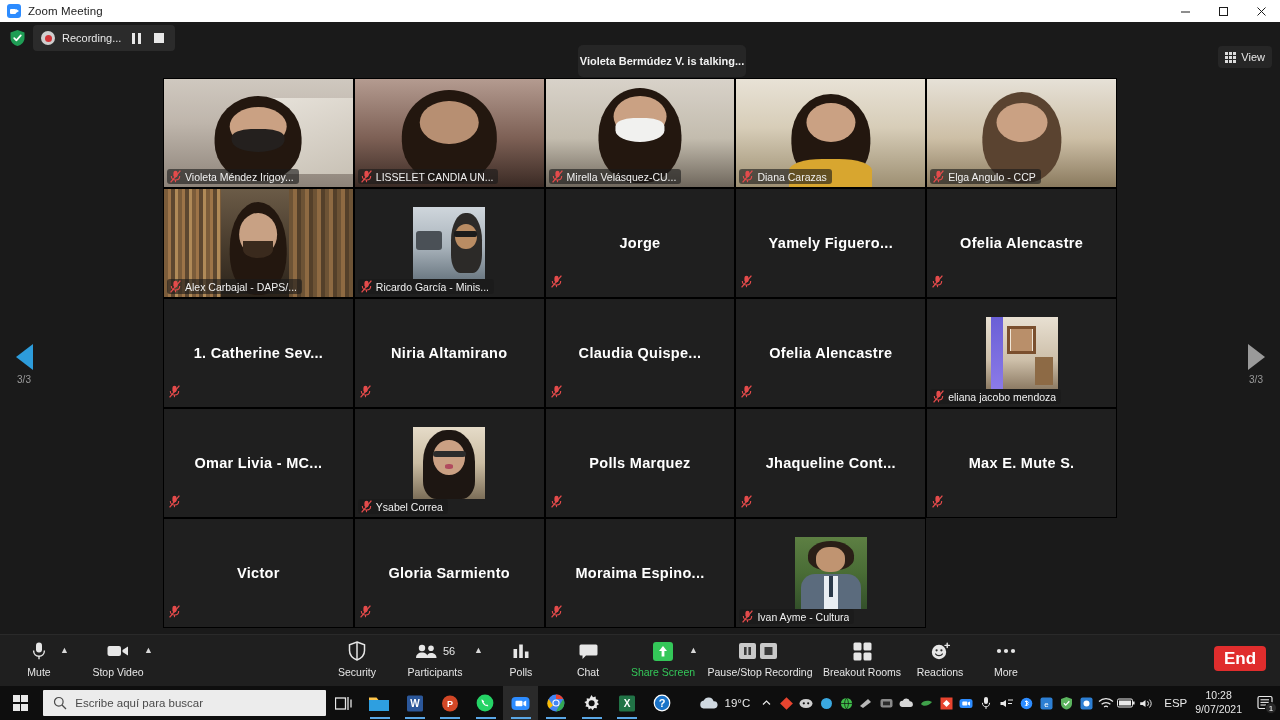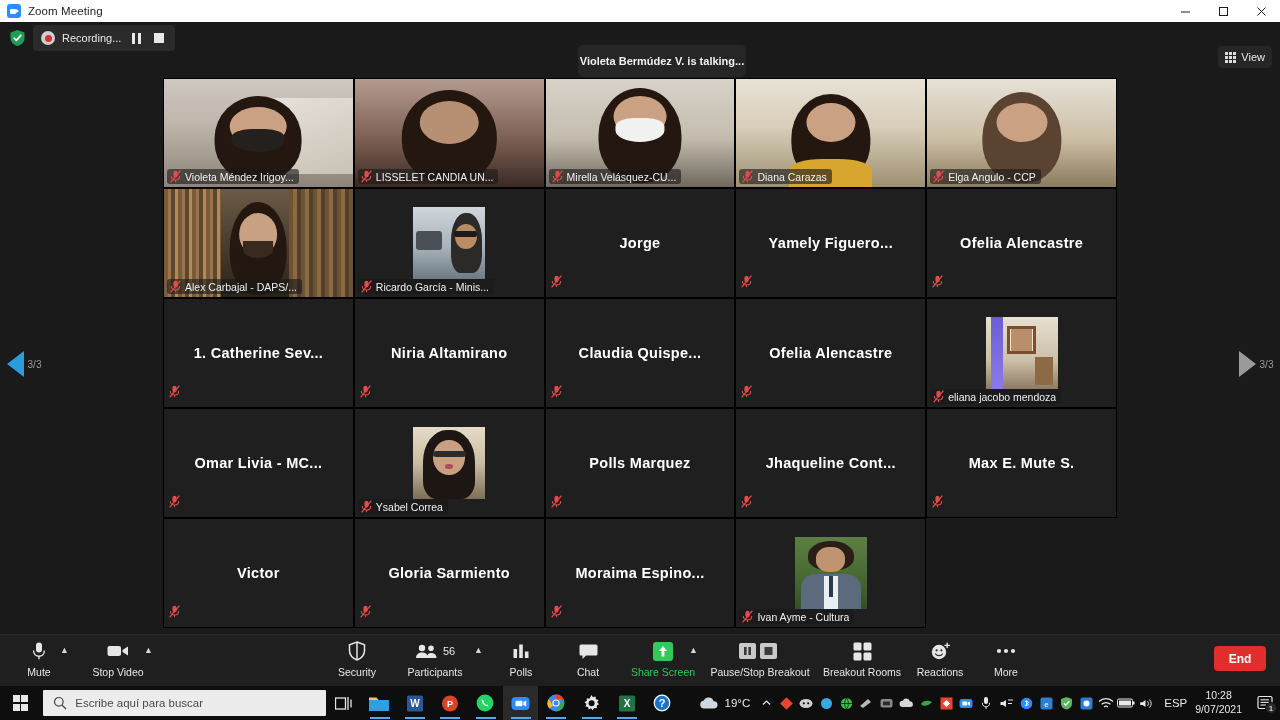--- a/index.html
+++ b/index.html
@@ -75,21 +75,21 @@
   .view-pill .grid-ico {
     display: grid; grid-template-columns: 3px 3px 3px; grid-template-rows: 3px 3px 3px;
     gap: 1px;
   }
   .view-pill .grid-ico i { background: #dcdcdc; display: block; }
   .view-pill span { font-size: 11px; color: #e8e8e8; }
 
   
   .nav-arrow {
     position: absolute; top: 336px; width: 48px; height: 56px;
-    display: flex; flex-direction: row; align-items: center; justify-content: center; gap: 4px;
+    display: flex; flex-direction: column; align-items: center; justify-content: center; gap: 4px;
   }
   .nav-arrow.left { left: 0; }
   .nav-arrow.right { right: 0; }
   .tri { width: 0; height: 0; }
   .tri.l { border-top: 13px solid transparent; border-bottom: 13px solid transparent; border-right: 17px solid #2d9cdb; }
   .tri.r { border-top: 13px solid transparent; border-bottom: 13px solid transparent; border-left: 17px solid #9a9a9a; }
   .pg-count { font-size: 10px; color: #9a9a9a; }
 
   
   .gallery {
@@ -152,21 +152,21 @@
     position: absolute; top: 4px; height: 46px;
     display: flex; flex-direction: column; align-items: center; justify-content: flex-start;
     color: #e6e6e6;
   }
   .tb-item .ico { height: 24px; display:flex; align-items:center; justify-content:center; }
   .tb-item .lbl { font-size: 10.5px; margin-top: 3px; color: #e6e6e6; white-space: nowrap; }
   .tb-item .lbl.green { color: #34c759; }
   .caret { position: absolute; font-size: 9px; color: #d8d8d8; top: 10px; }
   .end-btn {
     position: absolute; right: 14px; top: 11px; width: 52px; height: 25px;
-    background: #e02d2d; border-radius: 4px; color: #fff; font-size: 12px;
+    background: #e02d2d; border-radius: 4px; color: #fff; font-size: 17px;
     display: flex; align-items: center; justify-content: center; font-weight: bold;
   }
   .pcount { font-size: 11px; color: #e6e6e6; }
 
   
   .taskbar {
     position: absolute; left: 0; bottom: 0; width: 1280px; height: 34px;
     background: #0e0e0e; display: flex; align-items: center;
   }
   .startbtn { width: 42px; height: 34px; display: flex; align-items: center; justify-content: center; }
@@ -652,21 +652,21 @@
     <div class="tb-item" style="left:706px; width:108px;">
       <span class="ico" style="gap:5px;">
         <svg width="42" height="18" viewBox="0 0 42 18">
           <rect x="0" y="1" width="17" height="16" rx="2" fill="#c9c9c9"></rect>
           <rect x="5" y="5" width="2.6" height="8" fill="#3a3a3a"></rect>
           <rect x="9.4" y="5" width="2.6" height="8" fill="#3a3a3a"></rect>
           <rect x="21" y="1" width="17" height="16" rx="2" fill="#c9c9c9"></rect>
           <rect x="25.5" y="5" width="8" height="8" fill="#3a3a3a"></rect>
         </svg>
       </span>
-      <span class="lbl">Pause/Stop Breakout</span>
+      <span class="lbl">Pause/Stop Recording</span>
     </div>
 
     <div class="tb-item" style="left:820px; width:84px;">
       <span class="ico">
         <svg width="19" height="19" viewBox="0 0 19 19">
           <rect x="0.5" y="0.5" width="8" height="8" rx="1.5" fill="#e6e6e6"></rect>
           <rect x="10.5" y="0.5" width="8" height="8" rx="1.5" fill="#e6e6e6"></rect>
           <rect x="0.5" y="10.5" width="8" height="8" rx="1.5" fill="#e6e6e6"></rect>
           <rect x="10.5" y="10.5" width="8" height="8" rx="1.5" fill="#e6e6e6"></rect>
         </svg>

